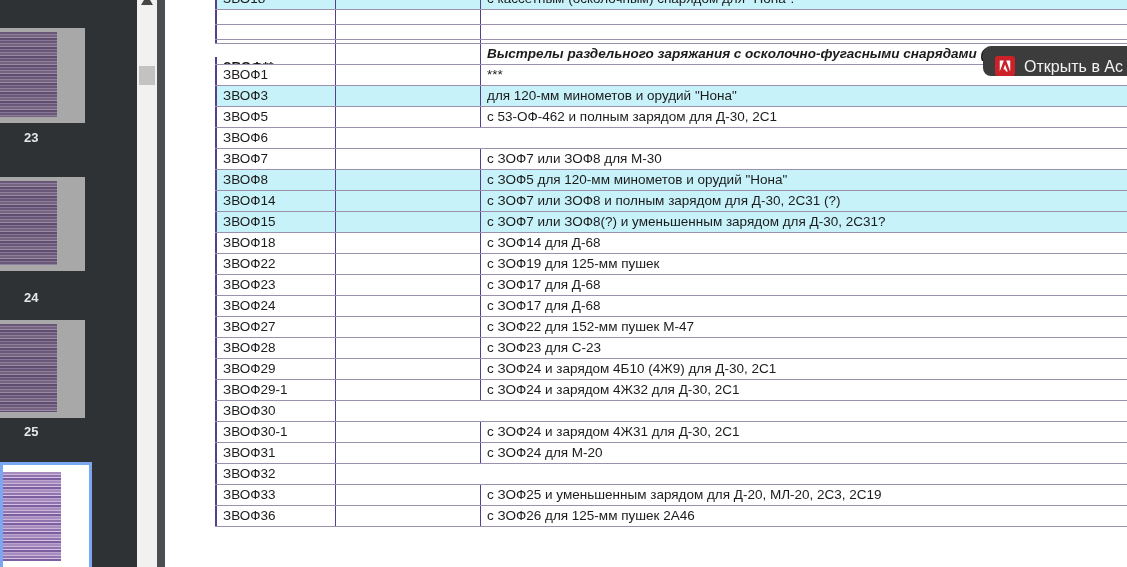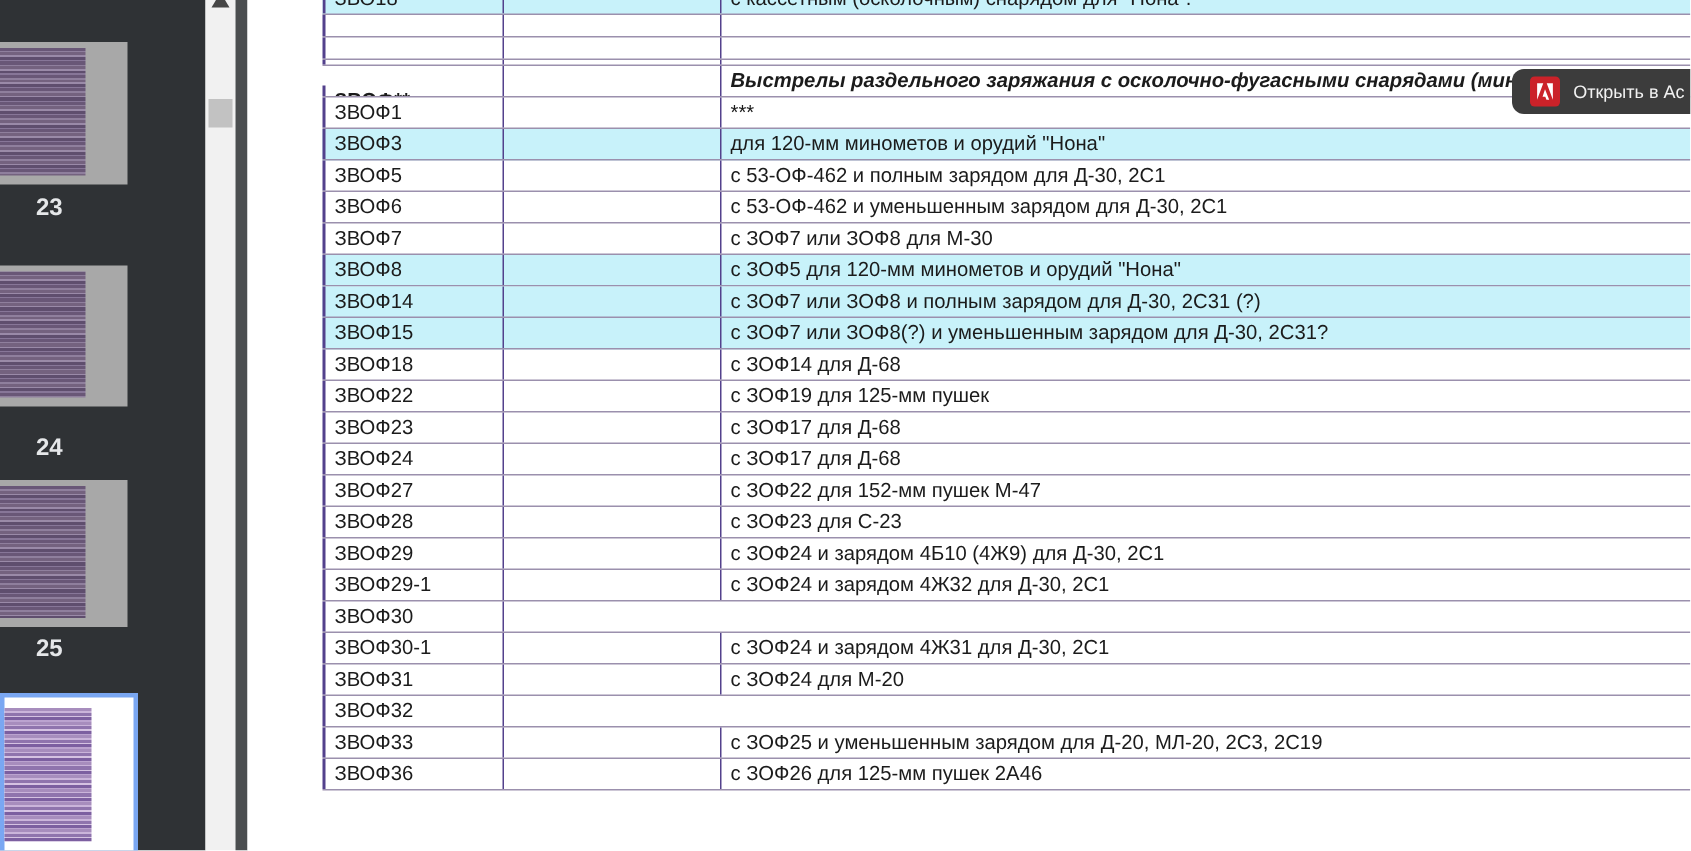--- a/index.html
+++ b/index.html
@@ -24,21 +24,21 @@
   .thumb.selected { background:#ffffff; border:3px solid #7aa7f2; width:92px; }
   .thumb.selected .stripes {
     top:7px; width:58px;
     background:
       repeating-linear-gradient(180deg,
         #a78dbd 0 2px, #cab4da 2px 3px,
         #8f74ad 3px 5px, #d5c2e2 5px 6px,
         #7c5fa0 6px 8px, #bba3cf 8px 9px);
   }
   .thumb-label {
-    position:absolute; left:24px; color:#e5e7e9; font-size:16px; font-weight:bold;
+    position:absolute; left:24px; color:#e5e7e9; font-size:13px; font-weight:bold;
   }
 
   
   #thumb-scrollbar { position:absolute; left:137px; top:0; width:20px; height:567px; background:#f1f1f1; }
   #thumb-scroll-arrow {
     position:absolute; left:4px; top:-5px; width:0; height:0;
     border-left:6px solid transparent; border-right:6px solid transparent;
     border-bottom:10px solid #454545;
   }
   #thumb-scroll-thumb { position:absolute; left:2px; top:66px; width:16px; height:19px; background:#c2c2c2; }
@@ -59,22 +59,22 @@
   .row.hl { background:#c8f2fa; }
   .row.partial { height:10px; overflow:hidden; }
   .row.partial .cell { margin-top:-11px; }
   .row.header .c1 { font-weight:bold;margin-top:13px; }
   .row.header .c3 { font-weight:bold; font-style:italic; }
 
   
   #open-btn {
     position:absolute; top:46px; right:0; height:30px; z-index:9;
     background:#3c3c3c; border-radius:8px 0 0 8px;
-    display:flex; align-items:center; gap:9px; padding:0 4px 0 12px;
-    color:#f2f2f2; font-size:12px; cursor:pointer; white-space:nowrap;margin-left:16px;
+    display:flex; align-items:flex-end; gap:9px; padding:0 4px 0 12px;
+    color:#f2f2f2; font-size:16px; cursor:pointer; white-space:nowrap;margin-left:16px;
   }
   #acrobat-icon {
     width:20px; height:20px; border-radius:3px; background:#cb2229;
     display:flex; align-items:center; justify-content:center; flex:none;
   }
   #acrobat-icon svg { width:14px; height:14px; display:block; }
 </style>
 </head>
 <body>
 
@@ -140,21 +140,20 @@
         <div class="cell c3">для 120-мм минометов и орудий "Нона"</div>
       </div>
       <div class="row">
         <div class="cell c1">ЗВОФ5</div>
         <div class="cell c2"></div>
         <div class="cell c3">с 53-ОФ-462 и полным зарядом для Д-30, 2С1</div>
       </div>
       <div class="row">
         <div class="cell c1">ЗВОФ6</div>
         <div class="cell c2"></div>
-        <div class="cell c3">с 53-ОФ-462 и уменьшенным зарядом для Д-30, 2С1</div>
       </div>
       <div class="row">
         <div class="cell c1">ЗВОФ7</div>
         <div class="cell c2"></div>
         <div class="cell c3">с ЗОФ7 или ЗОФ8 для М-30</div>
       </div>
       <div class="row hl">
         <div class="cell c1">ЗВОФ8</div>
         <div class="cell c2"></div>
         <div class="cell c3">с ЗОФ5 для 120-мм минометов и орудий "Нона"</div>

